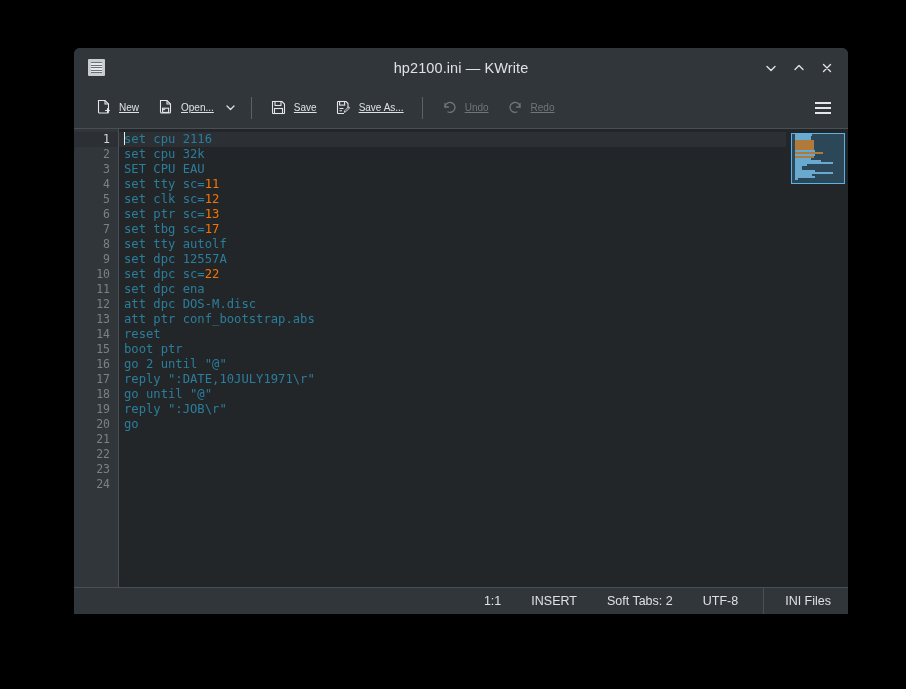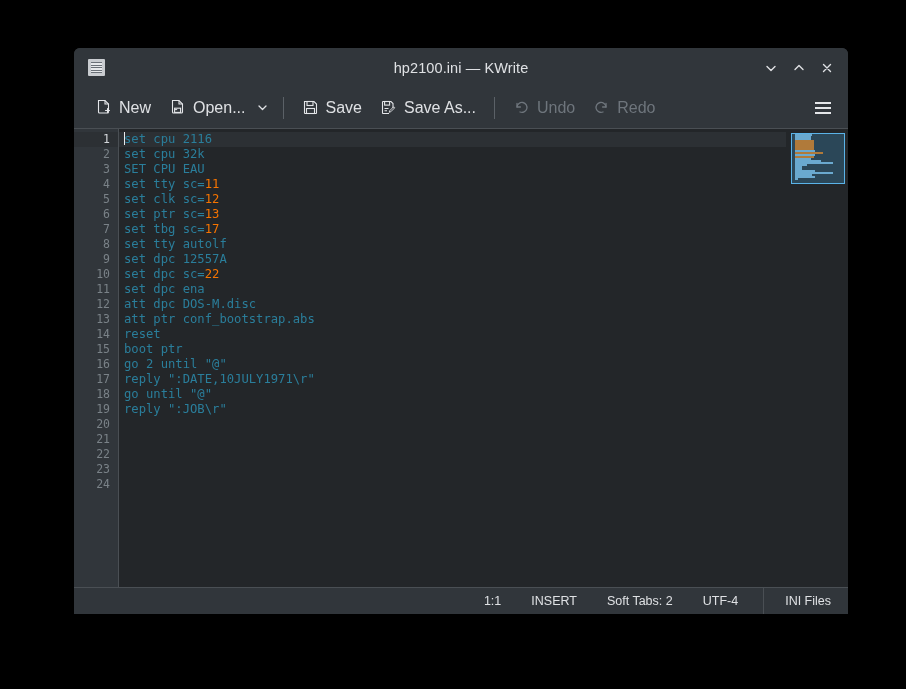--- a/index.html
+++ b/index.html
@@ -95,22 +95,23 @@
     gap: 0px;
   }
   .tbtn {
     display: flex;
     align-items: center;
     gap: 7px;
     height: 28px;
     padding: 0 9px;
     border-radius: 3px;
     color: #dfe1e4;
-    font-size: 16px;
+    font-size: 10px;
     white-space: nowrap;
+    text-decoration: underline;
   }
   .tbtn.disabled { color: #6e757c; }
   .tbtn .ico { display: flex; align-items: center; }
   .tbtn .ico svg { display: block; }
   .chev-btn {
     display: flex;
     align-items: center;
     justify-content: center;
     width: 22px;
     height: 28px;
@@ -400,20 +401,21 @@
         <div class="cline">set dpc sc=<span class="tok-num">22</span></div>
         <div class="cline">set dpc ena</div>
         <div class="cline">att dpc DOS-M.disc</div>
         <div class="cline">att ptr conf_bootstrap.abs</div>
         <div class="cline">reset</div>
         <div class="cline">boot ptr</div>
         <div class="cline">go 2 until "@"</div>
         <div class="cline">reply ":DATE,10JULY1971\r"</div>
         <div class="cline">go until "@"</div>
         <div class="cline">reply ":JOB\r"</div>
+        <div class="cline">go</div>
         <div class="cline"></div>
       </div>
     <div id="minimap">
       <div id="minimap-box">
           <div class="mline" style="width: 17px;"></div>
           <div class="mline" style="width: 16px;"></div>
           <div class="mline" style="width: 16px;"></div>
           <div class="mline orange" style="width: 19px;"></div>
           <div class="mline orange" style="width: 19px;"></div>
           <div class="mline orange" style="width: 19px;"></div>
@@ -436,18 +438,18 @@
           <div class="mline" style="width: 3px;"></div>
           <div class="mline" style="width: 0px;"></div>
         </div>
     </div>
   </div>
 
   <div id="statusbar">
     <div class="sb-item">1:1</div>
     <div class="sb-item">INSERT</div>
     <div class="sb-item">Soft Tabs: 2</div>
-    <div class="sb-item">UTF-4</div>
+    <div class="sb-item">UTF-8</div>
     <div id="sb-mode-sep"></div>
     <div class="sb-item">INI Files</div>
   </div>
 
 </div>
 
 </body></html>

